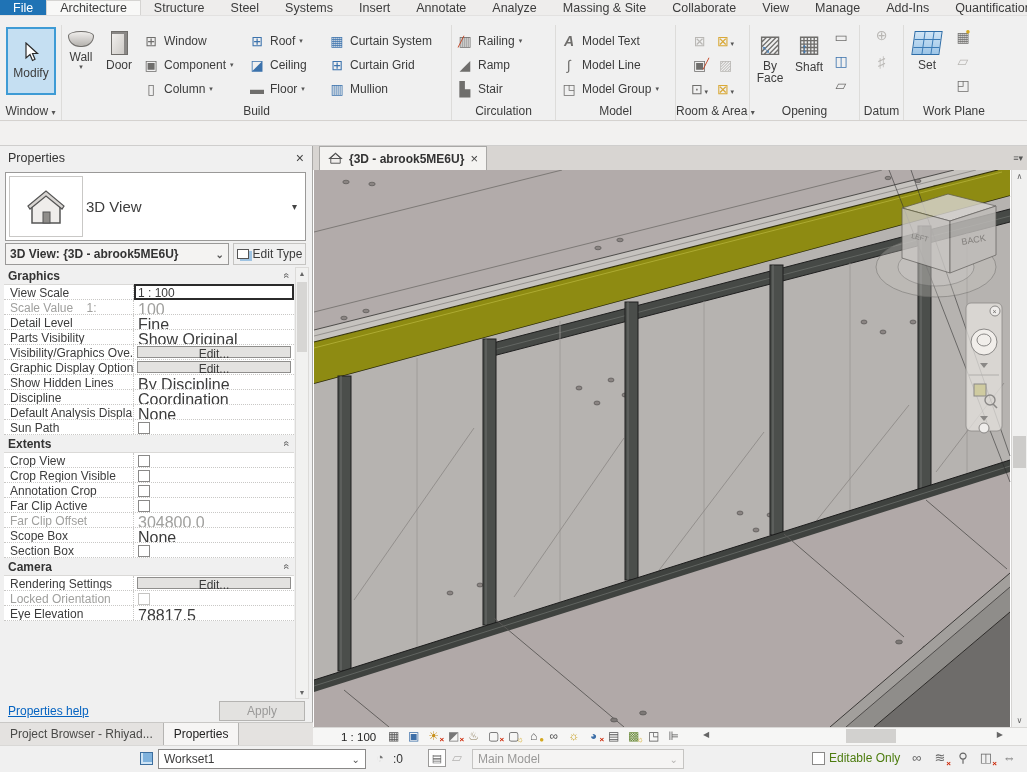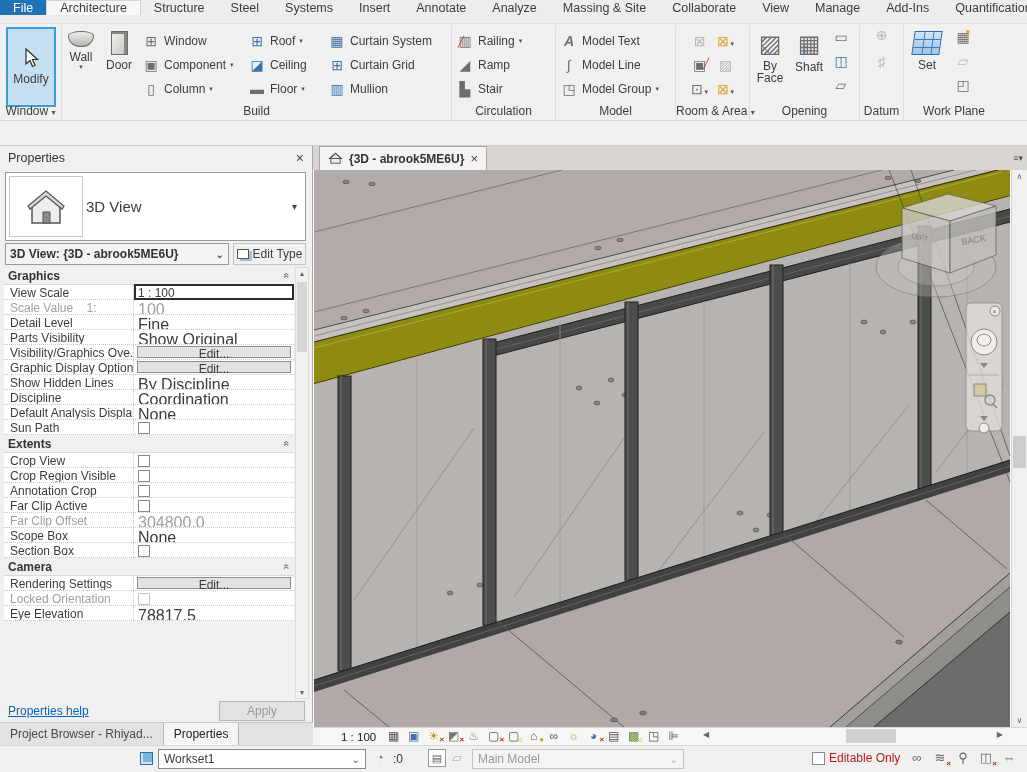--- a/index.html
+++ b/index.html
@@ -1,22 +1,22 @@
 <!DOCTYPE html>
 <html><head>
 <meta charset="utf-8">
 <style>
   * { margin:0; padding:0; box-sizing:border-box; }
   html,body { width:1027px; height:772px; overflow:hidden;
     font-family:"Liberation Sans", sans-serif; font-size:12px; color:#3c3c3c;
     background:#f0f0f0; }
 
   
-  #tabbar { position:absolute; left:0; top:0; width:1027px; height:24px;
-    background:#eeedec; border-bottom:1px solid #e2e1e0; display:flex; align-items:flex-start; }
+  #tabbar { position:absolute; left:0; top:0; width:1027px; height:16px;
+    background:#eeedec; border-bottom:1px solid #e2e1e0; display:flex; align-items:center; }
   .rtab { padding:0 13px; display:flex; align-items:center; font-size:12.5px;
     color:#3c3c3c; cursor:default; white-space:nowrap; }
   .rtab.file { background:#1f73b5; color:#fff; }
   .rtab.active { background:#f8f8f7; border:1px solid #d5d4d2; border-bottom:none; }
 
   
   #ribbon { position:absolute; left:0; top:25px; width:1027px; height:96px;
     background:#f0f0f0; border-bottom:1px solid #d5d2cf; display:flex; }
   .panel { position:relative; height:100%; border-right:1px solid #dddcda; }
   .pbody { position:absolute; left:0; top:2px; right:0; height:76px; display:flex; align-items:flex-start; }
@@ -29,21 +29,21 @@
   .scol { display:flex; flex-direction:column; padding-top:2px; }
   .sbtn { display:flex; align-items:center; height:24px; padding:0 4px; cursor:default; white-space:nowrap; }
   .sbtn .slab { margin-left:4px; font-size:12px; }
   .sbtn .car { font-size:7px; color:#555; margin-left:4px; }
   .gi { display:inline-block; width:18px; text-align:center; font-size:14px; line-height:16px; }
   .gbig { font-size:24px; line-height:26px; width:30px; text-align:center; }
   .blue { color:#3b72ac; } .gray { color:#6f6e6c; } .dis { color:#b9b7b4; }
   .mgrid { display:grid; grid-template-columns:26px 26px; grid-auto-rows:24px; padding-top:2px; align-items:center; justify-items:center;}
   .mbtn { position:relative; font-size:14px; cursor:default;}
   .yel { color:#d9a938; }
-  #modify-btn { margin:2px 0 0 6px; width:50px; height:80px; background:#c5dff2; border:2px solid #3e9bd5;
+  #modify-btn { margin:2px 0 0 6px; width:50px; height:68px; background:#c5dff2; border:2px solid #3e9bd5;
     display:flex; flex-direction:column; align-items:center; justify-content:center; gap:4px; }
   .wall-ic { width:26px; height:16px; background:linear-gradient(180deg,#f0eeec,#b5b2ae);
     border:1px solid #6f6d6a; border-radius:50% 50% 46% 46% / 30% 30% 70% 70%; }
   .door-ic { width:17px; height:24px; background:linear-gradient(120deg,#f2f0ee,#c9c6c2);
     border:1px solid #6f6d6a; box-shadow:inset -3px 2px 0 #8a8886; }
   .set-ic { width:28px; height:24px; border:1px solid #2f6ea8; transform:skewX(-8deg);
     background:
       linear-gradient(#3c7cb6 0 0) 0 7px/100% 1px no-repeat,
       linear-gradient(#3c7cb6 0 0) 0 15px/100% 1px no-repeat,
       linear-gradient(#3c7cb6 0 0) 9px 0/1px 100% no-repeat,
@@ -117,21 +117,21 @@
   #statusbar { position:absolute; left:0; top:745px; width:1027px; height:27px; background:#f0f0f0; border-top:1px solid #d9d8d6; }
   .ws-ic { position:absolute; left:140px; top:6px; width:13px; height:13px; background:#7fb2dd; border:1px solid #3c6e9e; box-shadow:inset 2px -2px 0 #cfe4f5; }
   #ws-combo { position:absolute; left:158px; top:3px; width:208px; height:20px; background:#fff; border:1px solid #8a8988; display:flex; align-items:center; padding:0 5px; font-size:12px;gap:48px; }
   #ws-combo .car { margin-left:auto; color:#555; font-size:10px; }
   #req-ic { position:absolute; left:376px; top:4px; color:#777; font-size:13px; }
   #req-count { position:absolute; left:393px; top:6px; font-size:12px; color:#333; }
   #do-ic { position:absolute; left:428px; top:3px; width:18px; height:18px; border:1px solid #9a9998; background:#fff; color:#666; font-size:11px; text-align:center; line-height:16px;}
   #ao-ic { position:absolute; left:452px; top:4px; color:#b5b4b2; font-size:13px; }
   #mm-combo { position:absolute; left:472px; top:3px; width:212px; height:20px; background:#f5f4f3; border:1px solid #c5c4c2; display:flex; align-items:center; padding:0 5px; font-size:12px; color:#9a9998; }
   #mm-combo .car { margin-left:auto; color:#b5b4b2; font-size:10px; }
-  #eo { position:absolute; left:812px; top:5px; display:flex; align-items:center; gap:4px; font-size:12px; color:#b91c1c; }
+  #eo { position:absolute; left:812px; top:5px; display:flex; align-items:center; gap:4px; font-size:12px; color:#4d7c0f; }
   #eo .cb { margin:0; width:13px; height:13px; }
   .st-ic { position:absolute; top:4px; width:18px; text-align:center; font-size:13px; color:#666; cursor:default; }
   .st-ic .bdg { position:absolute; right:-2px; bottom:-3px; font-size:8px; font-weight:bold; color:#cc2200; }
 </style>
 </head>
 <body>
 
 <div id="tabbar">
   <div id="rtabs" style="display:flex;">
       <div class="rtab file">File</div>

